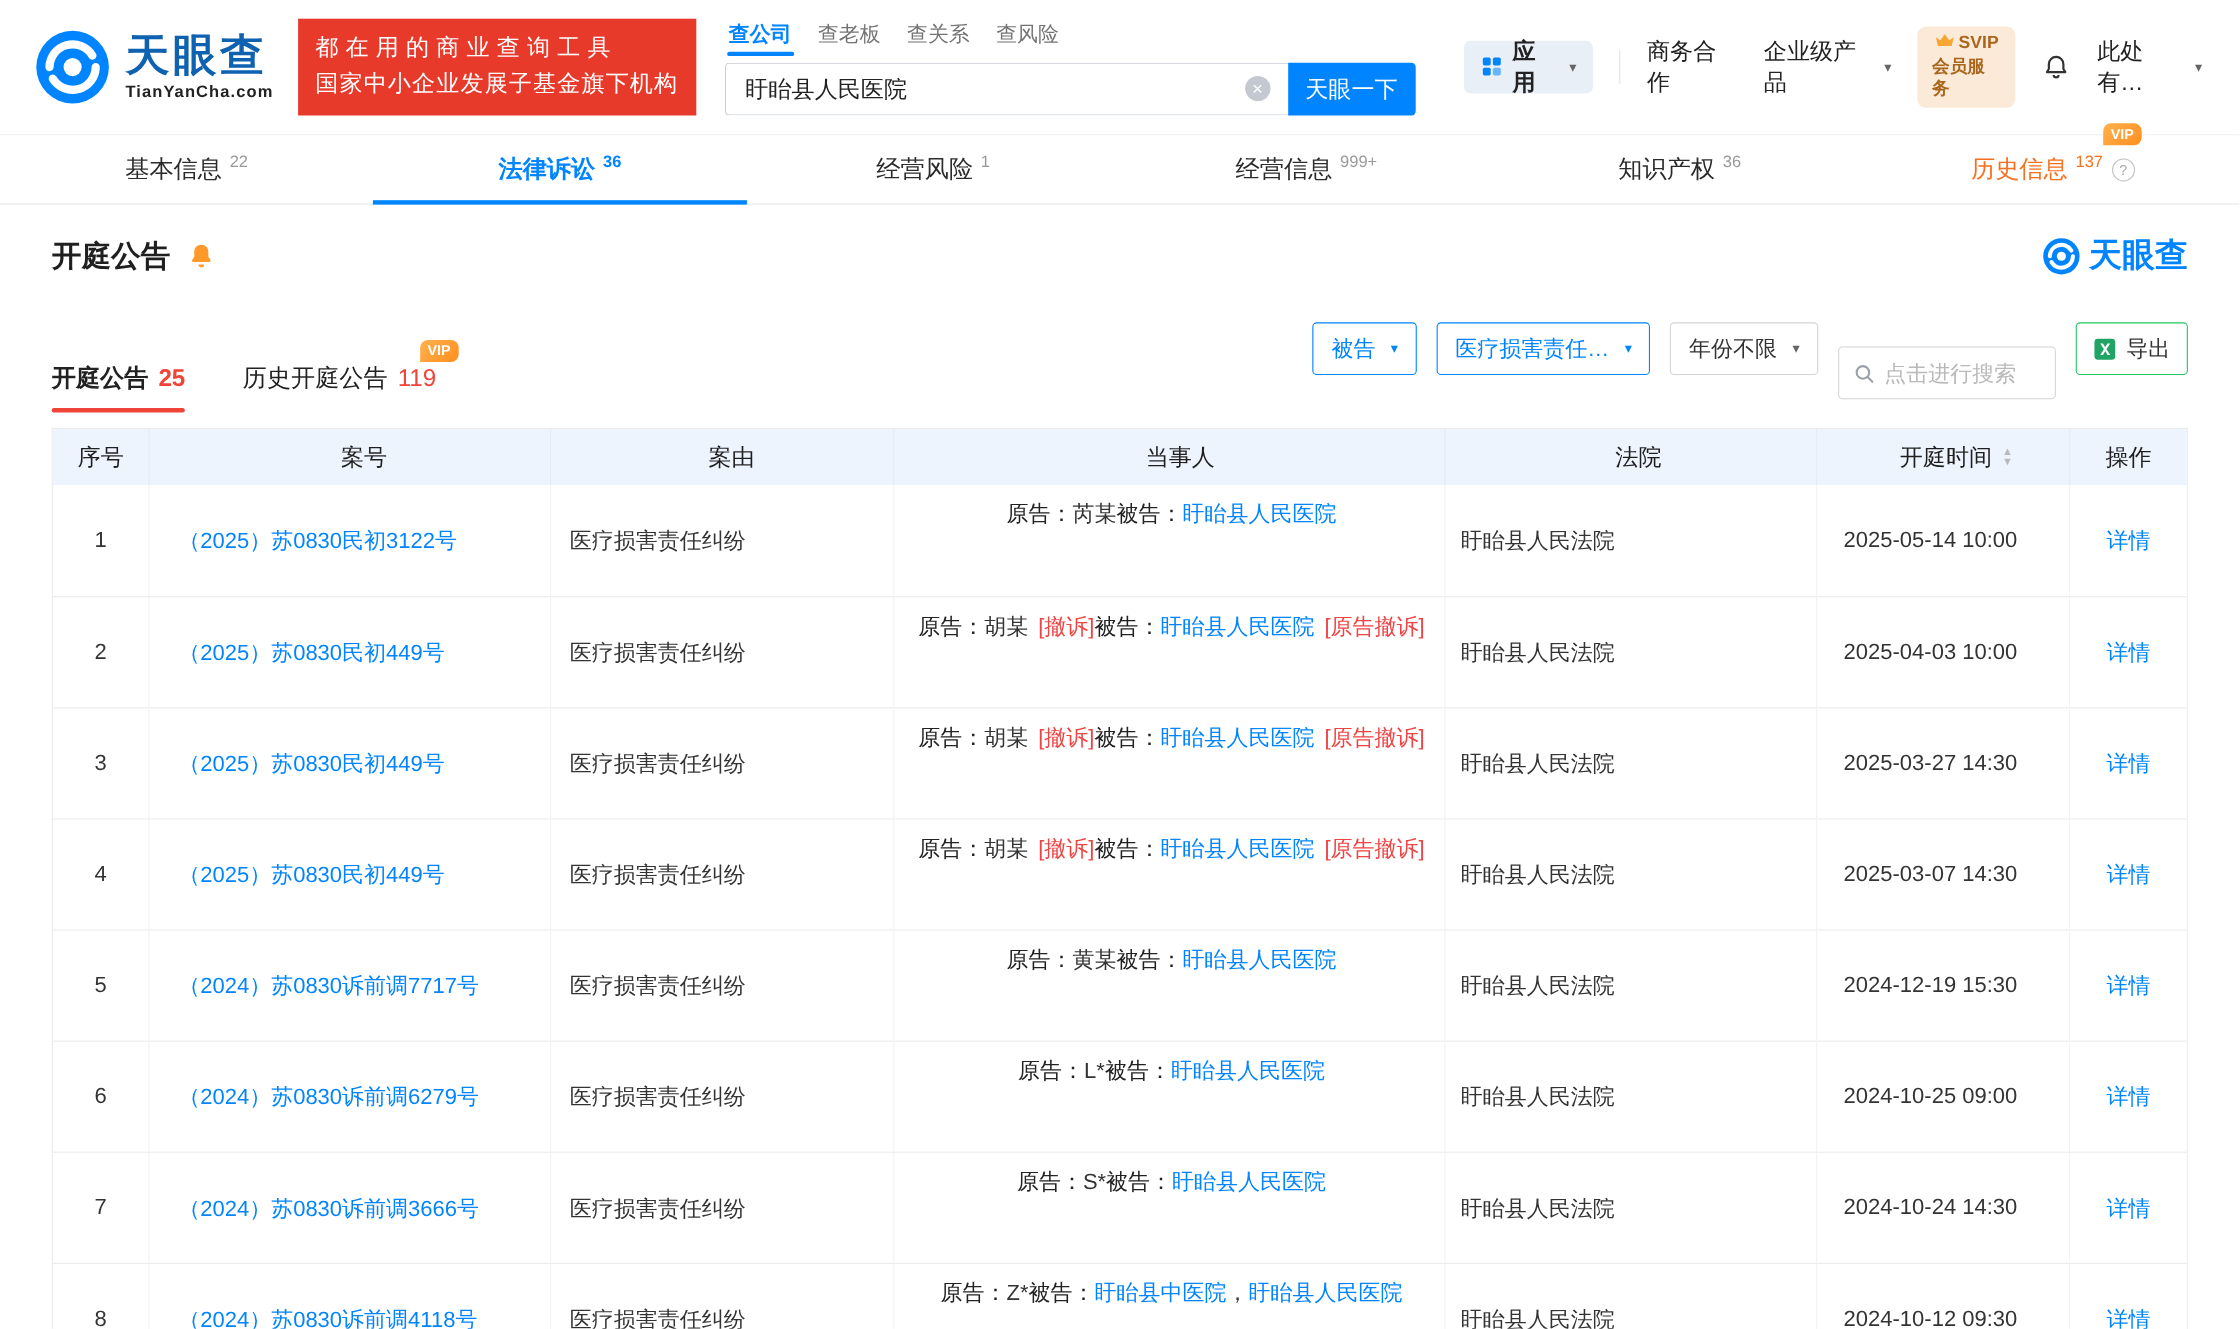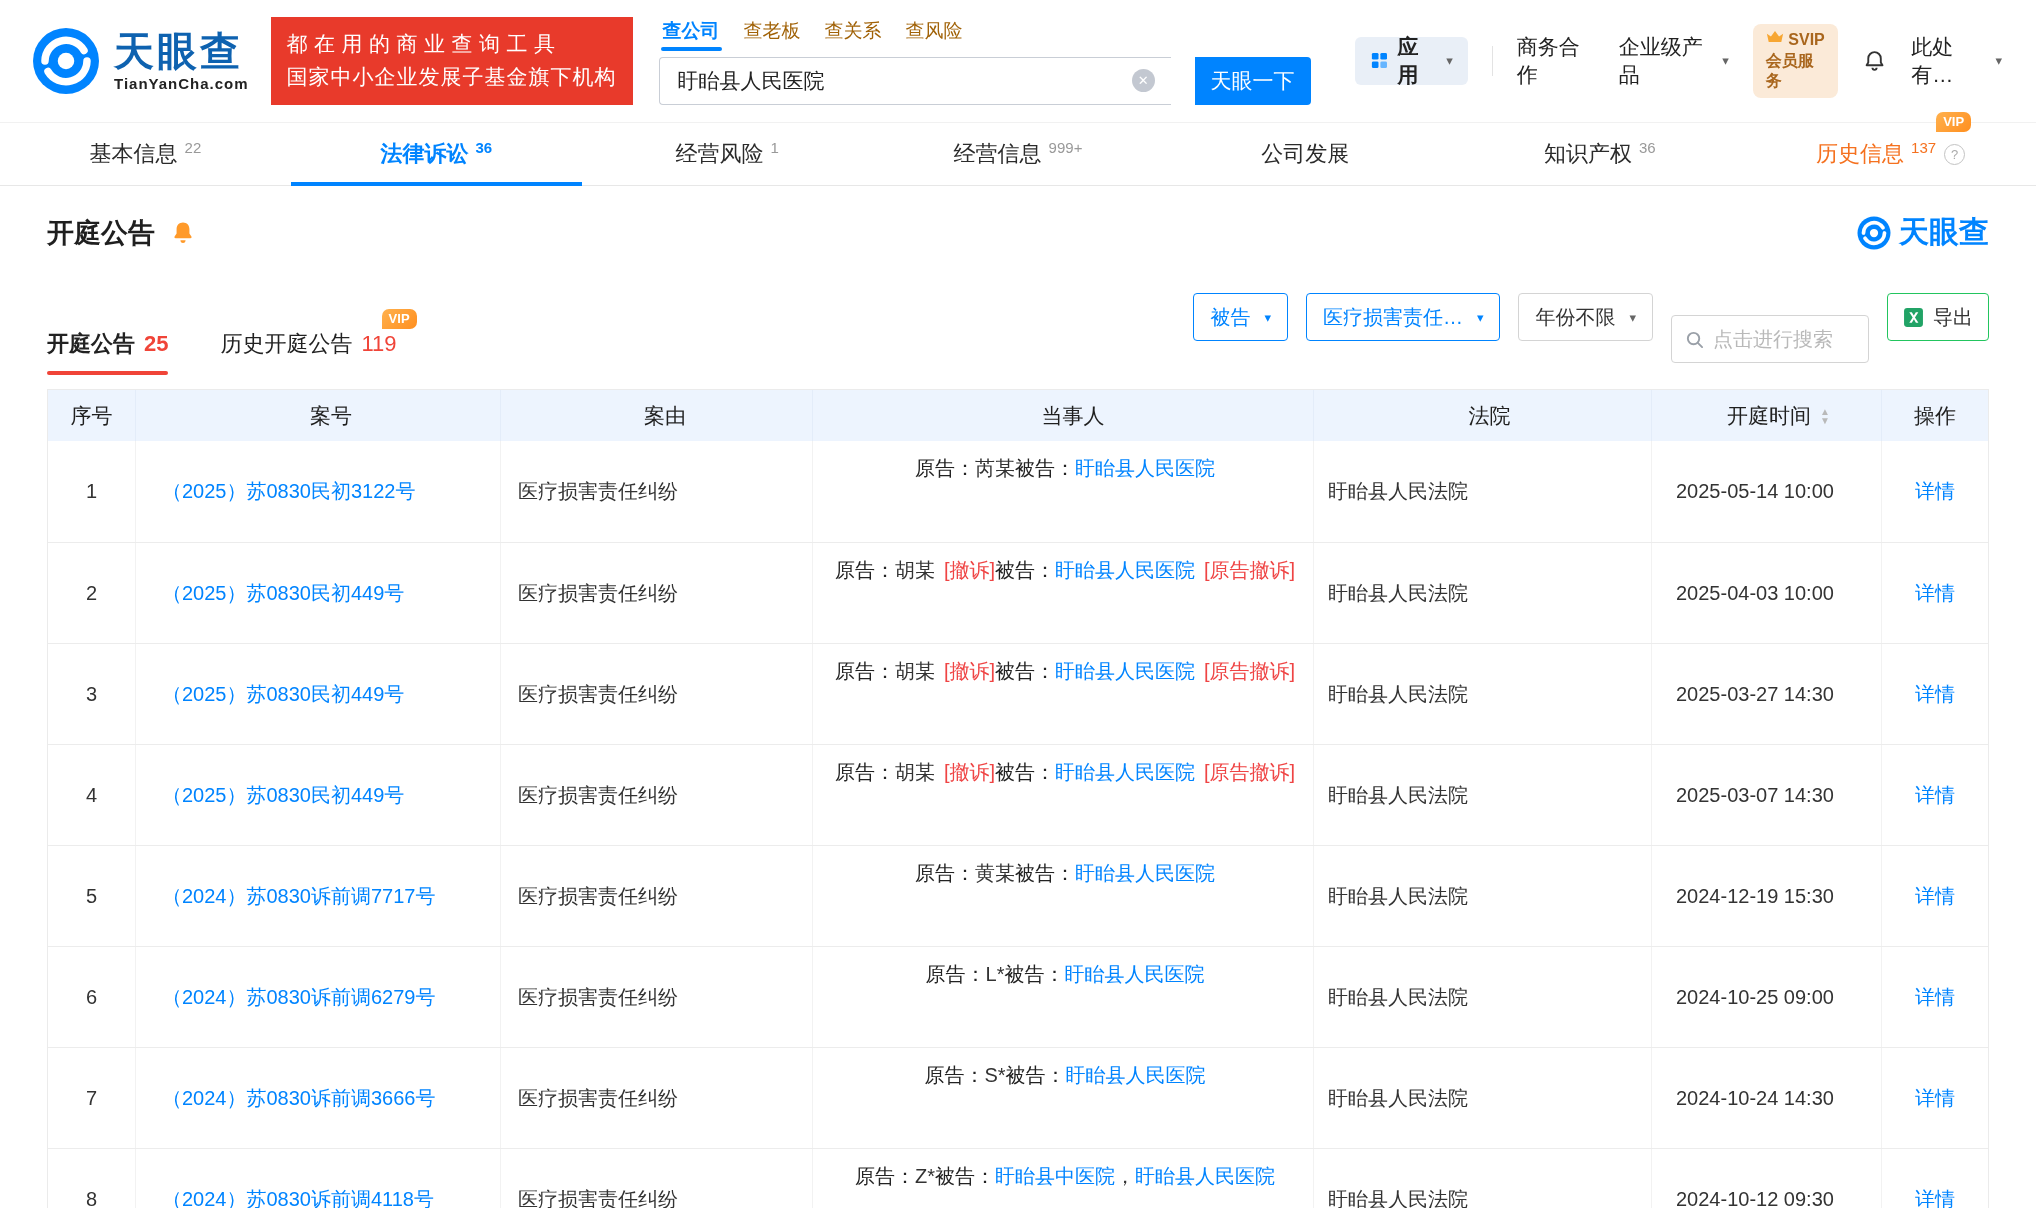--- a/index.html
+++ b/index.html
@@ -14,30 +14,30 @@
   .logo { display:flex; align-items:center; gap:12px; }
   .logo-txt { display:flex; flex-direction:column; justify-content:center; }
   .logo-cn { font-size:40px; font-weight:bold; color:#0e62b0; letter-spacing:3px; line-height:1.05; }
   .logo-en { font-size:15px; font-weight:bold; color:#222; letter-spacing:1px; margin-top:3px; }
   .promo { margin-left:22px; background:var(--banner-red,#e83a2b); color:#fff; padding:11px 16px; font-size:21px; line-height:1.55; white-space:nowrap; }
   .promo-line1 { letter-spacing:6.5px; }
   .promo-line2 { letter-spacing:1px; }
 
   .search-block { margin-left:26px; }
   .search-tabs { display:flex; gap:24px; padding:0 0 8px 4px; }
-  .search-tab { font-size:19px; color:#a16207; position:relative; padding-bottom:5px; }
+  .search-tab { font-size:19px; color:#737373; position:relative; padding-bottom:5px; }
   .search-tab.active { color:var(--brand,#0084ff); font-weight:bold; }
   .search-tab.active::after { content:""; position:absolute; left:-2px; right:-2px; bottom:-2px; height:4px; background:var(--brand,#0084ff); border-radius:2px; }
   .search-row { display:flex; }
   .search-input { width:512px; height:48px; border:1px solid #c9ced6; border-right:none; border-radius:4px 0 0 4px;
       display:flex; align-items:center; padding:0 46px 0 18px; font-size:21px; color:#222; position:relative; background:#fff; }
   .clear-btn { position:absolute; right:16px; width:23px; height:23px; border-radius:50%; background:#c3c8d1; color:#fff;
       font-size:13px; display:flex; align-items:center; justify-content:center; line-height:1; }
   .search-btn { width:116px; height:48px; background:var(--brand,#0084ff); color:#fff; font-size:21px;
-      display:flex; align-items:center; justify-content:center; border-radius:0 4px 4px 0; border:none;margin-left:24px; }
+      display:flex; align-items:center; justify-content:center; border-radius:0 4px 4px 0; border:none; }
 
   .header-right { margin-left:auto; display:flex; align-items:center; gap:24px; font-size:21px; color:#222; }
   .apps-btn { background:#e9eff7; border-radius:6px; height:48px; padding:0 15px; display:flex; align-items:center; gap:9px; font-weight:bold;margin-left:44px; }
   .caret { font-size:13px; color:#666; margin-left:2px; }
   .caret.blue { color:var(--brand,#0084ff); }
   .hdr-divider { width:1px; height:30px; background:#e3e3e3; }
   .hdr-item { display:flex; align-items:center; gap:5px; }
   .svip { background:#fbead8; border-radius:8px; padding:6px 13px; display:flex; flex-direction:column; align-items:center;
       line-height:1.3; color:#a9661d; font-size:16px; font-weight:bold; }
   .svip-top { display:flex; align-items:flex-start; gap:4px; }
@@ -202,26 +202,20 @@
       </span>
   </div>
   <div class="nav-tab" data-interactable="true">
     <span class="nav-inner">
         <span data-interactable="false">经营信息</span>
         <span class="nav-count" data-interactable="false">999+</span>
       </span>
   </div>
   <div class="nav-tab" data-interactable="true">
     <span class="nav-inner">
-        <span data-interactable="false">公司发展</span>
-        <span class="nav-count" data-interactable="false"></span>
-      </span>
-  </div>
-  <div class="nav-tab" data-interactable="true">
-    <span class="nav-inner">
         <span data-interactable="false">知识产权</span>
         <span class="nav-count" data-interactable="false">36</span>
       </span>
   </div>
   <div class="nav-tab history" data-interactable="true">
     <span class="nav-inner">
       <span class="vip-tag nav-vip" data-interactable="false">VIP</span>
       <span data-interactable="false">历史信息</span>
       <span class="nav-count" data-interactable="false">137</span>
       <span class="help-circle" data-interactable="true">?</span>

